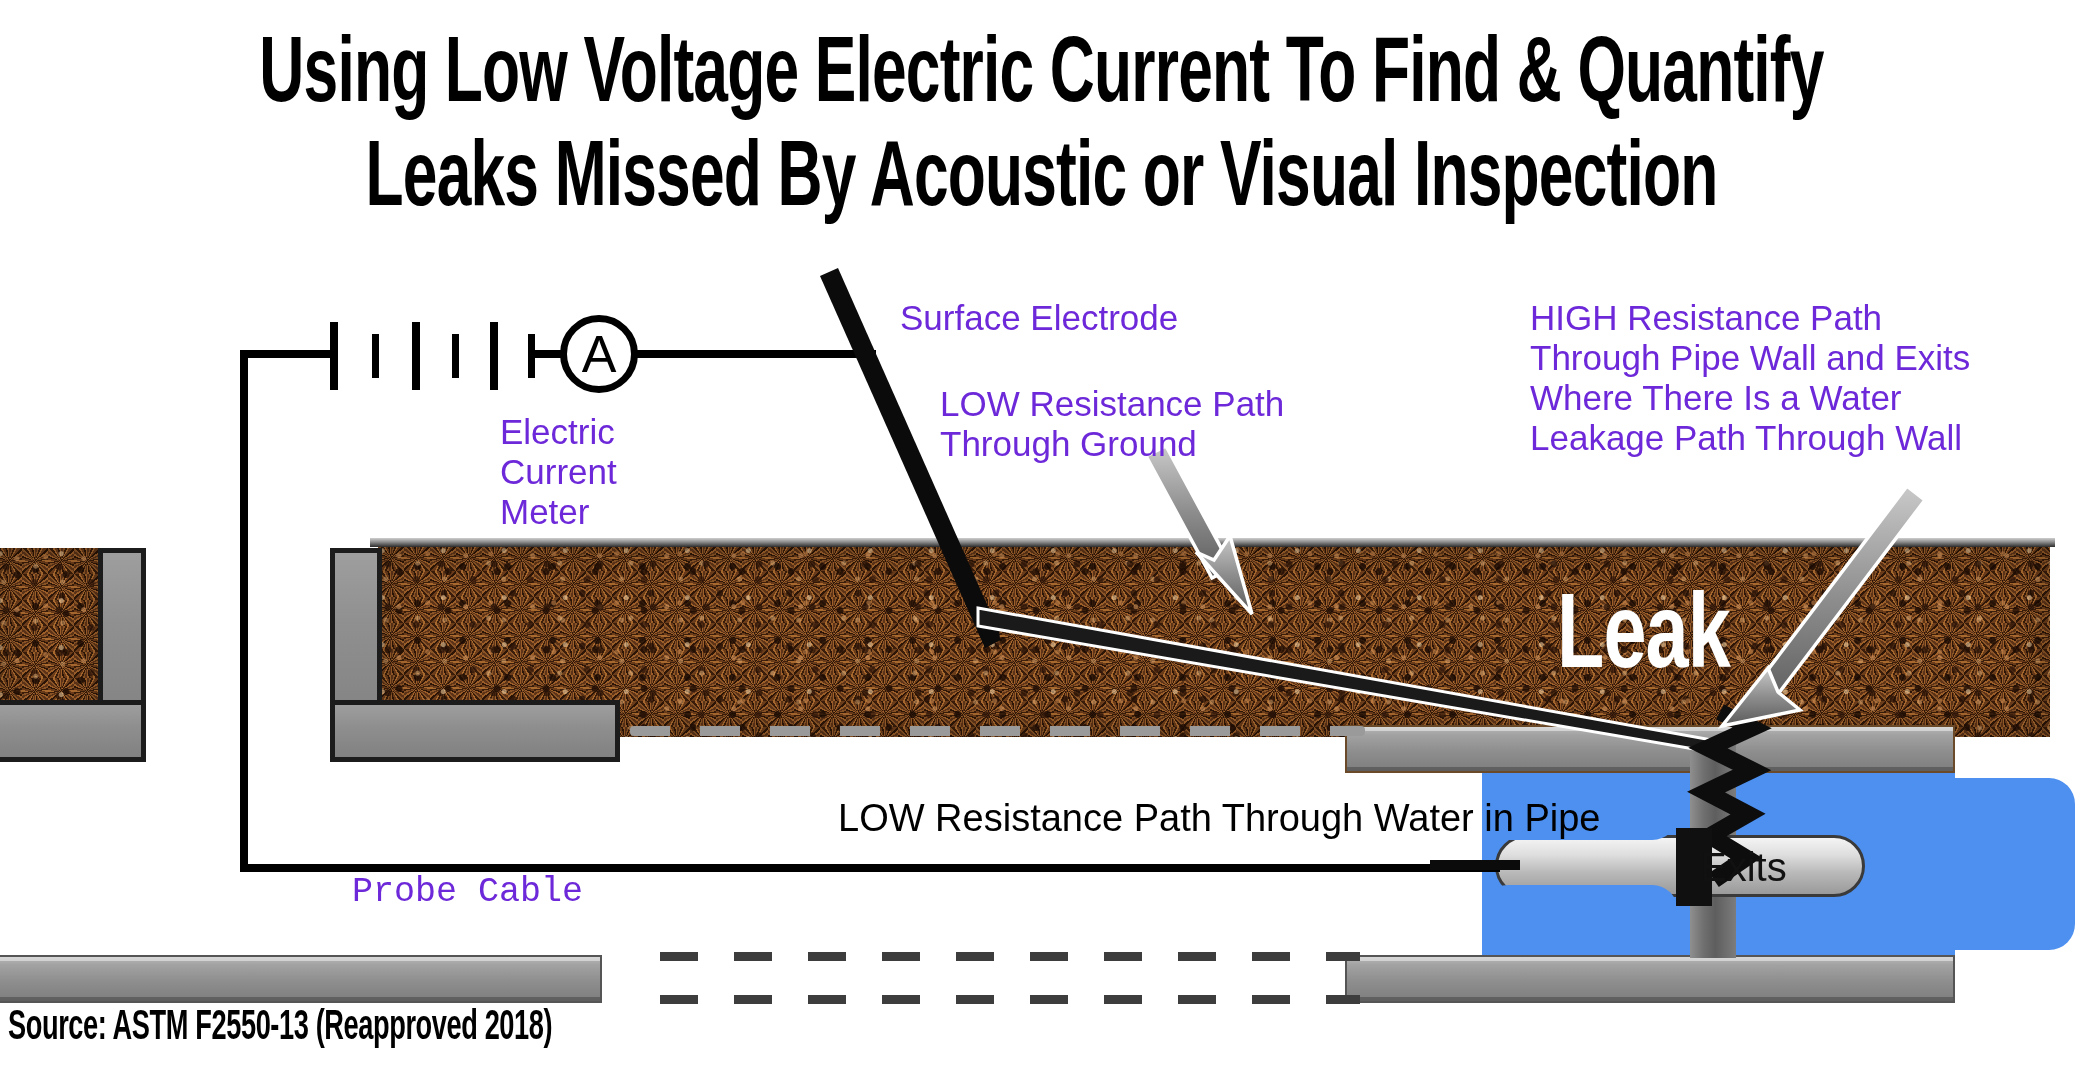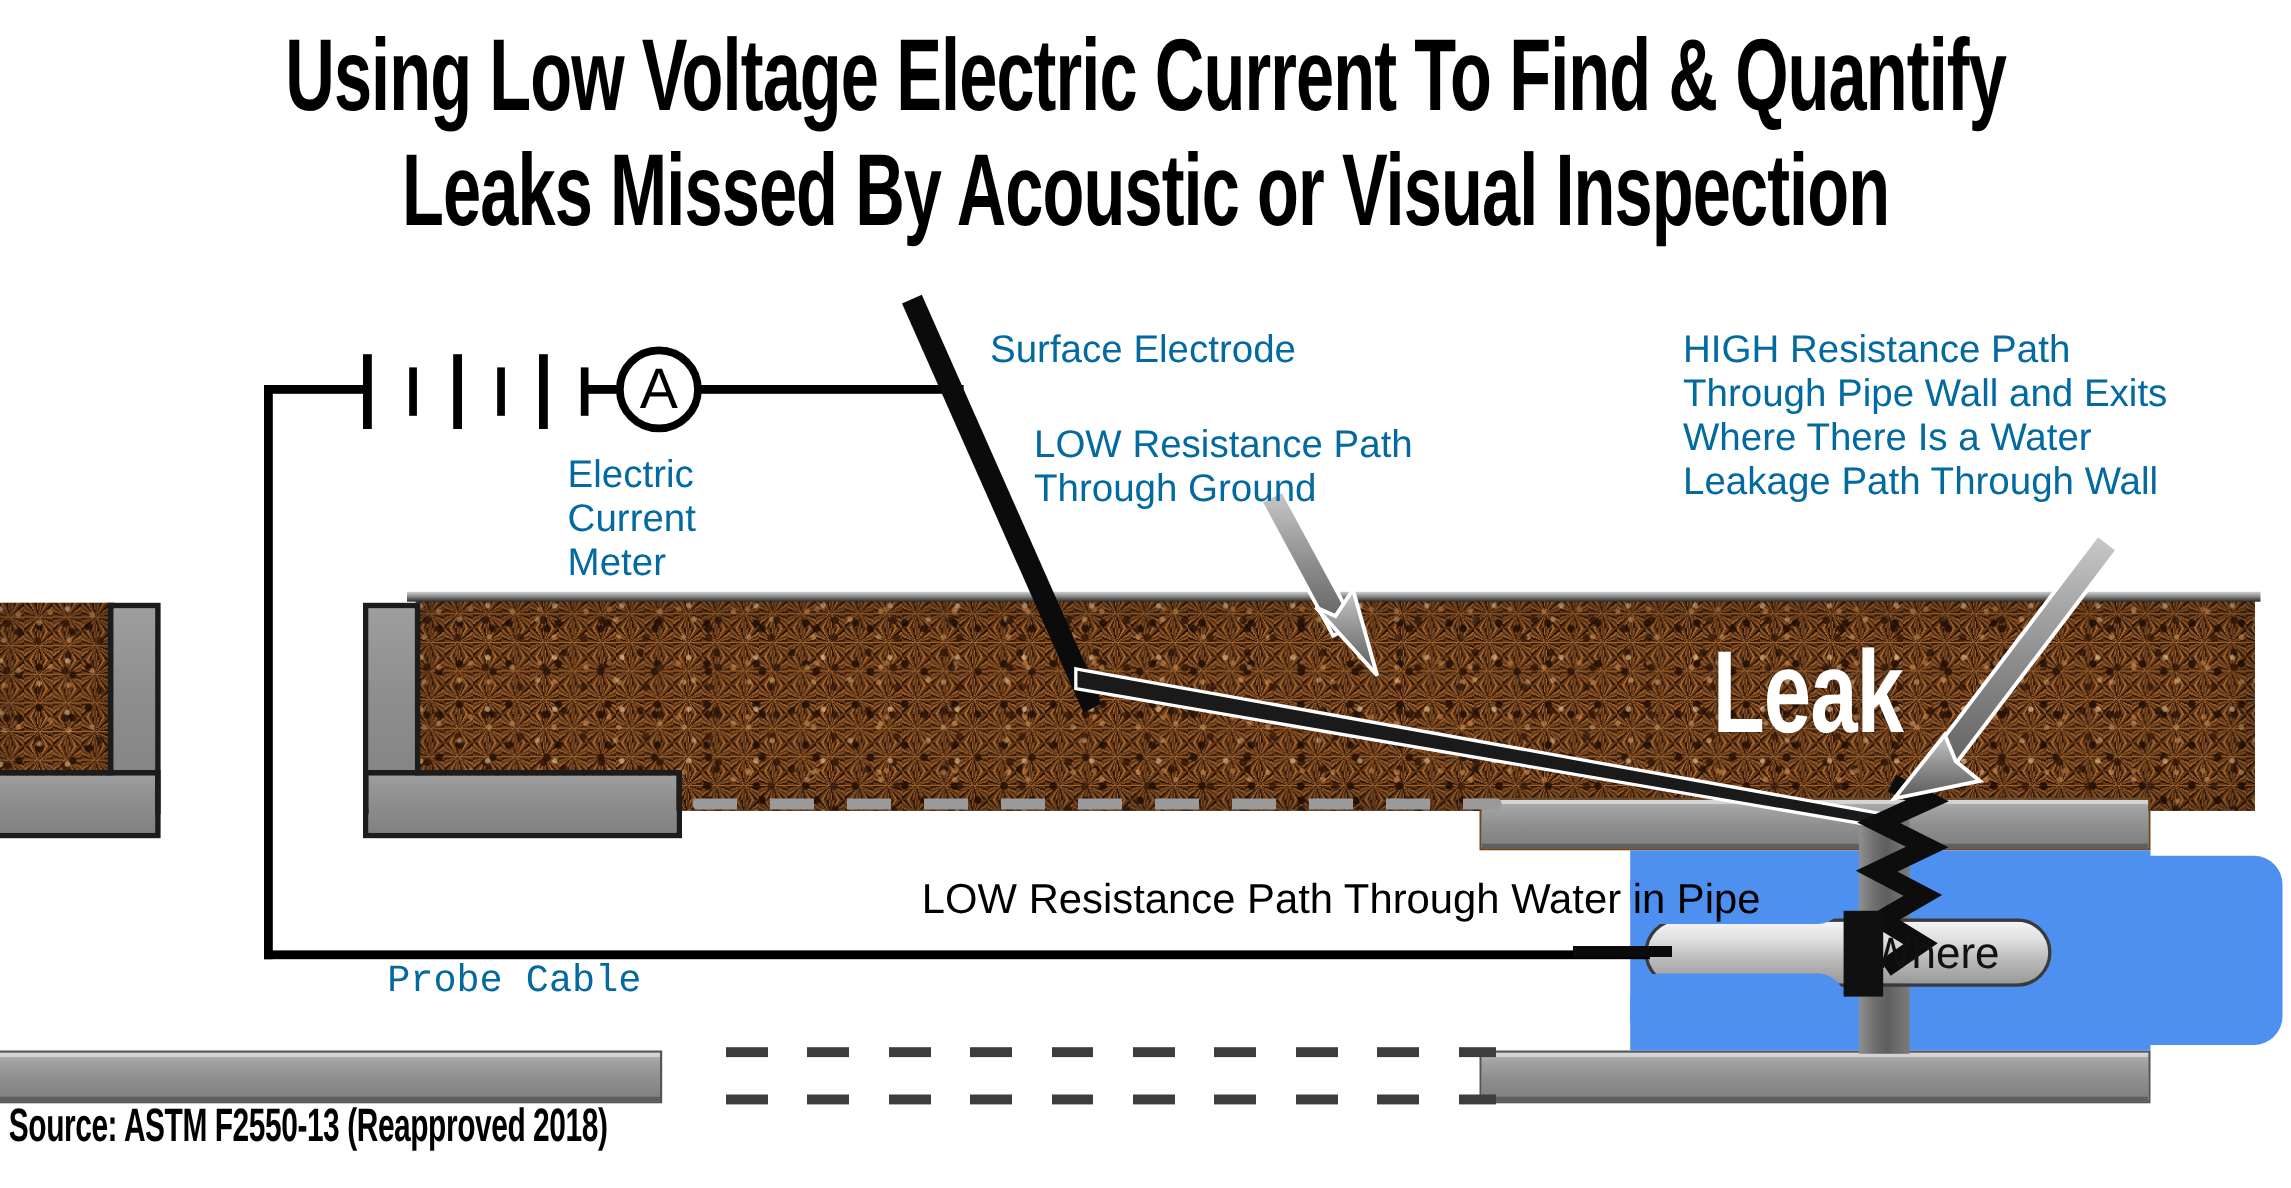--- a/index.html
+++ b/index.html
@@ -20,21 +20,21 @@
   #title-line-2{top:120px;font-size:76px;letter-spacing:-1px;
     transform:scaleX(0.82) scaleY(1.22);}
 
   #source-note{
     position:absolute;left:8px;top:1000px;font-size:34px;font-weight:bold;
     letter-spacing:-0.5px;transform:scaleX(0.80) scaleY(1.25);
     transform-origin:left top;white-space:nowrap;
   }
 
   
-  .note{position:absolute;font-size:35px;line-height:40px;color:#0369a1;
+  .note{position:absolute;font-size:35px;line-height:40px;color:#6d28d9;
         white-space:pre-line;}
   .note.center{}
 
   
   .wire{position:absolute;background:#000;}
 
   
   .batt{position:absolute;background:#000;}
 
   
@@ -177,21 +177,21 @@
 
   <div class="riser" style="left:1690px;top:740px;width:46px;height:218px;"></div>
 
   <div class="dashes gray" style="left:630px;top:726px;width:735px;"></div>
 
   <div class="dashes dark" style="left:660px;top:952px;width:700px;"></div>
   <div class="dashes dark" style="left:660px;top:995px;width:700px;"></div>
 
   <div id="probe-body"></div>
   <div id="electrode-band"></div>
-  <div id="probe-label">Where</div>
+  <div id="probe-label">Exits</div>
 
   <div class="wire" style="left:240px;top:350px;width:90px;height:8px;"></div>
 
   <div class="wire" style="left:240px;top:350px;width:8px;height:522px;"></div>
 
   <div class="wire" style="left:240px;top:864px;width:1260px;height:8px;"></div>
 
   <div class="batt" style="left:330px;top:322px;width:8px;height:68px;"></div>
   <div class="batt" style="left:372px;top:334px;width:7px;height:44px;"></div>
   <div class="batt" style="left:412px;top:322px;width:8px;height:68px;"></div>
@@ -242,21 +242,21 @@
     </g>
   </svg>
 
   <div id="leak-word">Leak</div>
 
   <div class="hl-blue" style="left:1482px;top:778px;width:196px;height:62px;"></div>
   <div class="hl-blue" style="left:1482px;top:885px;width:196px;height:66px;"></div>
   <div class="hl-blue" style="left:1905px;top:778px;width:170px;height:172px;"></div>
 
 
-  <div class="note center" style="left:516px;top:412px;width:200px;">Electric
+  <div class="note center" style="left:500px;top:412px;width:200px;">Electric
 Current
 Meter</div>
 
   <div class="note" style="left:900px;top:298px;">Surface Electrode</div>
 
   <div class="note center" style="left:940px;top:384px;width:420px;">LOW Resistance Path
 Through Ground</div>
 
   <div class="note center" style="left:1530px;top:298px;width:545px;">HIGH Resistance Path
 Through Pipe Wall and Exits

